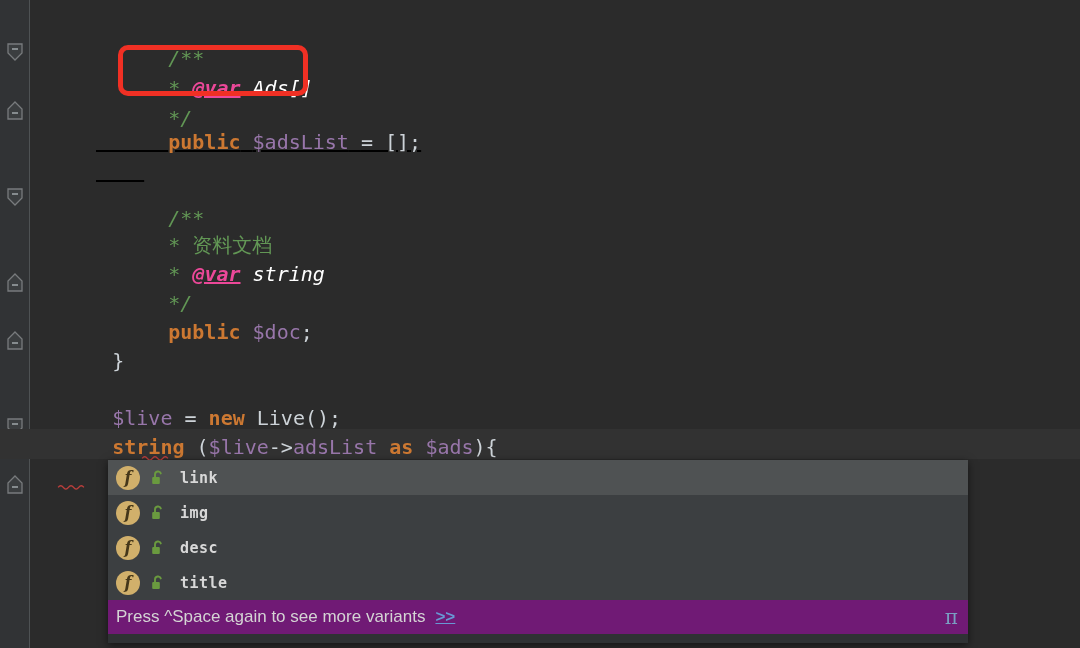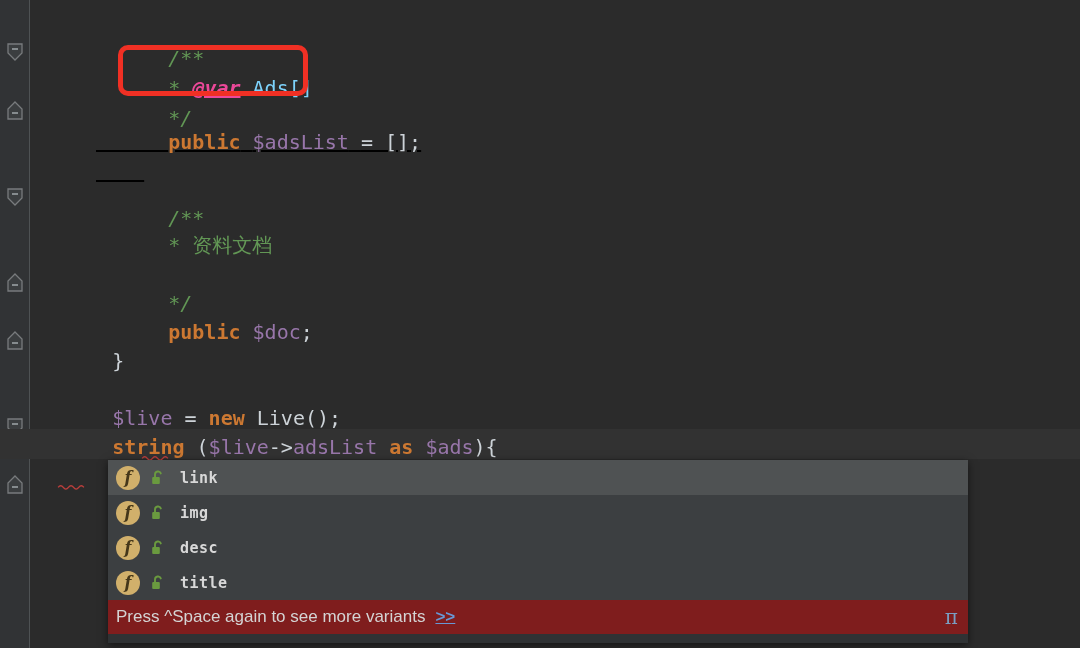--- a/index.html
+++ b/index.html
@@ -66,21 +66,21 @@
     position: absolute;
     left: 0;
     height: 30px;
     white-space: pre;
   }
 
   
   .t-comment  { color: #629755; font-style: italic; }
   .t-cjk      { color: #629755; font-style: normal; font-family: "DejaVu Sans", sans-serif; }
   .t-tag      { color: #ec4899; font-weight: bold; font-style: italic; text-decoration: underline; }
-  .t-tagval   { color: #7dd3fc; }
+  .t-tagval   { color: #ffffff; font-style: italic; }
   .t-kw       { color: #cc7832; font-weight: bold; }
   .t-var      { color: #9876aa; }
   .t-white    { color: #cdd3d8; }
 
   .caret-hl {
     background: #6f6b40;
     color: #a9b7c6;
   }
 
   
@@ -154,21 +154,21 @@
     color: #d8d8d8;
     font-family: "DejaVu Sans Mono", "Liberation Mono", monospace;
     font-size: 15px;
     font-weight: bold;
     letter-spacing: 0.5px;
   }
 
   .popup-status {
     position: relative;
     height: 34px;
-    background: #7f1d1d;
+    background: #701a75;
     display: flex;
     align-items: center;
     padding: 0 10px 0 8px;
     box-sizing: border-box;
   }
   .status-text {
     color: #d4d4d4;
     font-family: "Liberation Sans", sans-serif;
     font-size: 17px;
     white-space: nowrap;
@@ -268,20 +268,23 @@
     </div>
 
     <div class="line" style="top:173px; left:58px;">
       <span class="t-comment">/**</span>
     </div>
 
     <div class="line" style="top:200px; left:58px;">
       <span class="t-comment">*</span><span class="t-comment"> </span><span class="t-cjk">资料文档</span>
     </div>
 
+    <div class="line" style="top:229px; left:58px;">
+      <span class="t-comment">*</span><span class="t-comment"> </span><span class="t-tag">@var</span><span class="t-tagval"> </span><span class="t-tagval">string</span>
+    </div>
 
     <div class="line" style="top:258px; left:58px;">
       <span class="t-comment">*/</span>
     </div>
 
     <div class="line" style="top:287px; left:58px;">
       <span class="t-kw">public</span><span class="t-white"> </span><span class="t-var">$doc</span><span class="t-white">;</span>
     </div>
 
     <div class="line" style="top:316px; left:2px;">

